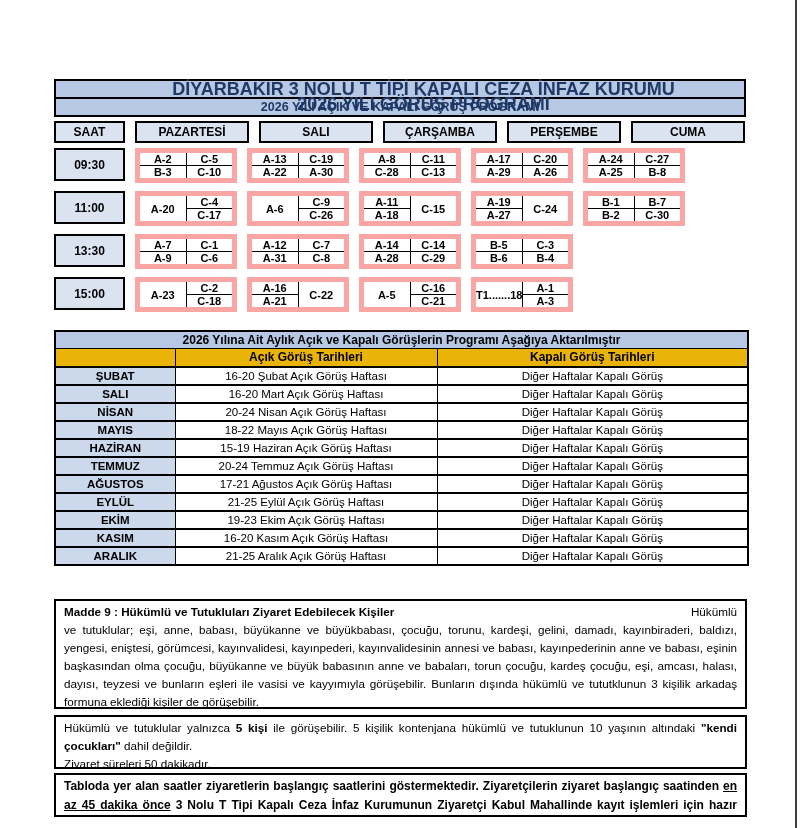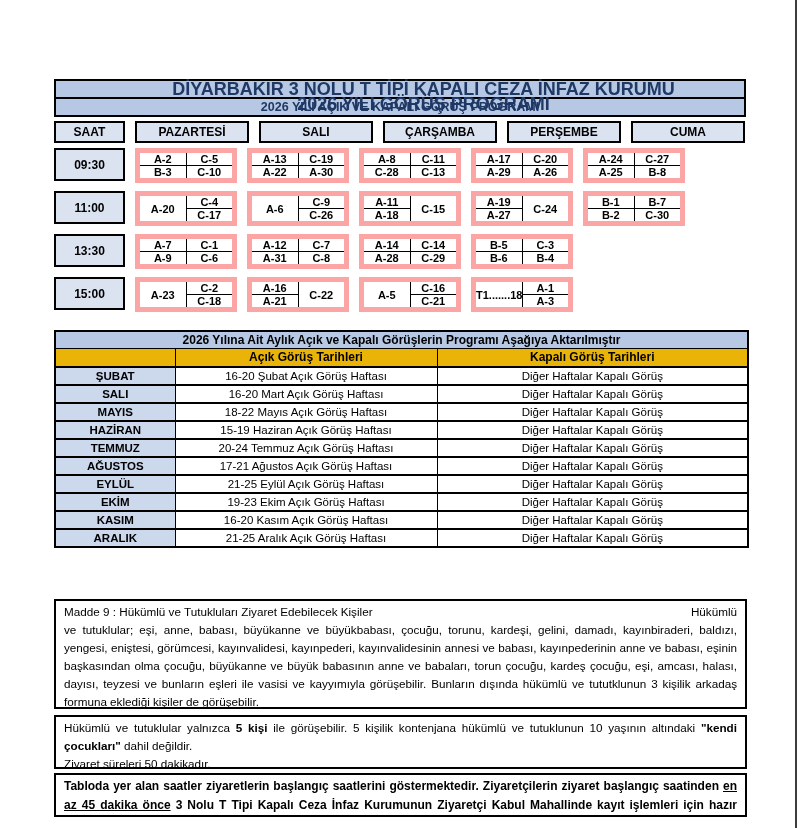--- a/index.html
+++ b/index.html
@@ -29,21 +29,21 @@
   table.t2 td { border: 1px solid #000; text-align: center; vertical-align: middle; font-size: 11.5px; padding: 0; height: 18px; background: #fff; }
   table.t2 .band-cell { background: #b6c8e4; font-weight: bold; font-size: 12px; height: 17px; color: #000; }
   table.t2 .colh { background: #eab308; font-weight: bold; font-size: 12px; height: 19px; border-bottom-width: 2px; }
   table.t2 .month { background: #ccd8ec; font-weight: bold; font-size: 11.5px; }
   table.t2 tr.mrow td { border-bottom-width: 2px; }
 
   
   .note { position: absolute; left: 54px; width: 693px; border: 2px solid #000; background: #fff; padding: 2px 8px 3px; font-size: 11.7px; line-height: 17.9px; overflow: hidden; }
   .n1 { top: 599px; height: 110px; }
   .n1 .headline { display: flex; justify-content: space-between; align-items: baseline; }
-  .n1 .headline .hl-left { font-weight: normal; }
+  .n1 .headline .hl-left { font-weight: bold; }
   .n1 .body-text { text-align: justify; }
   .n2 { top: 715px; height: 54px; line-height: 18px; }
   .n2 .body-text { text-align: justify; }
   .n3 { top: 773px; height: 44px; font-weight: bold; font-size: 12px; line-height: 19px; text-align: justify; }
   .n3 .uline { text-decoration: underline; }
   b { font-weight: bold; }
 </style>
 </head>
 <body>
 
@@ -312,20 +312,25 @@
           <td class="month">ŞUBAT</td>
           <td>16-20 Şubat Açık Görüş Haftası</td>
           <td>Diğer Haftalar Kapalı Görüş</td>
         </tr>
         <tr class="mrow">
           <td class="month">SALI</td>
           <td>16-20 Mart Açık Görüş Haftası</td>
           <td>Diğer Haftalar Kapalı Görüş</td>
         </tr>
         <tr class="mrow">
+          <td class="month">NİSAN</td>
+          <td>20-24 Nisan Açık Görüş Haftası</td>
+          <td>Diğer Haftalar Kapalı Görüş</td>
+        </tr>
+        <tr class="mrow">
           <td class="month">MAYIS</td>
           <td>18-22 Mayıs Açık Görüş Haftası</td>
           <td>Diğer Haftalar Kapalı Görüş</td>
         </tr>
         <tr class="mrow">
           <td class="month">HAZİRAN</td>
           <td>15-19 Haziran Açık Görüş Haftası</td>
           <td>Diğer Haftalar Kapalı Görüş</td>
         </tr>
         <tr class="mrow">

